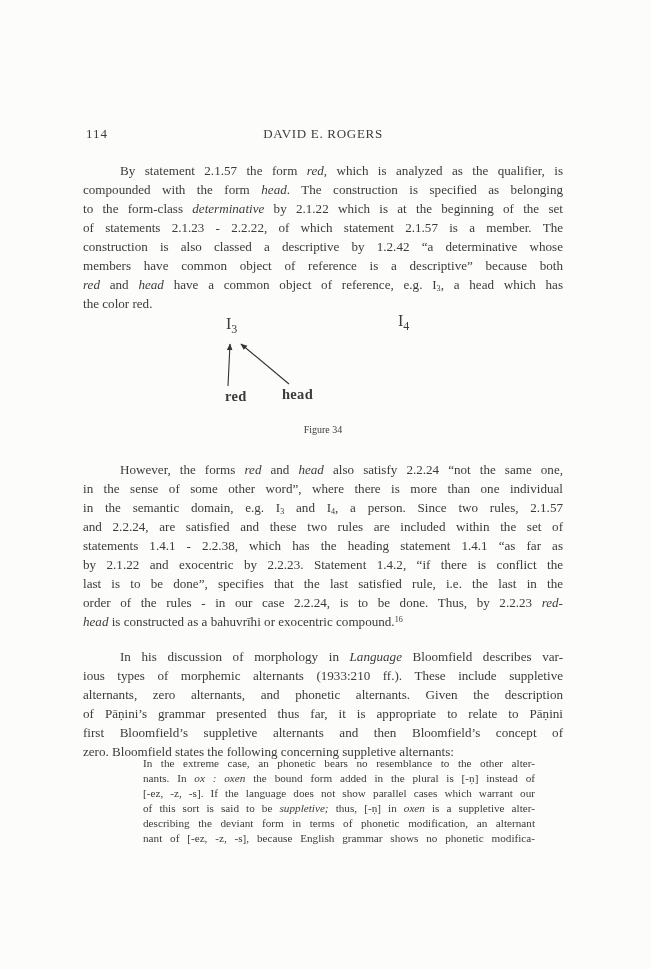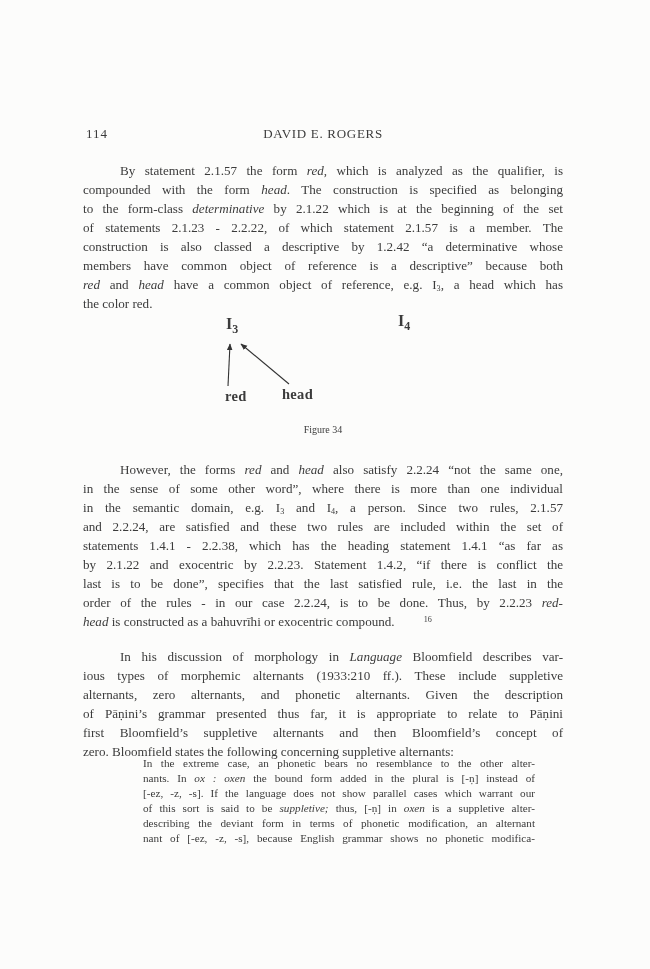--- a/index.html
+++ b/index.html
@@ -26,27 +26,27 @@
   .jline{text-align:justify;text-align-last:justify;height:19px;}
   .jline.first{padding-left:37px;}
   .jline.end{text-align-last:left;}
 
   
   .quote{position:absolute;left:143px;top:756px;width:392px;font-size:11.2px;line-height:15px;margin:0;}
   .qline{text-align:justify;text-align-last:justify;height:15px;}
 
   sub,sup{line-height:0;font-size:0.62em;position:relative;vertical-align:baseline;}
   sub{top:0.28em;}
-  sup{top:-0.45em;margin-left:29px;}
+  sup{top:-0.45em;}
   i{font-style:italic;}
 
   
   .fig{position:absolute;left:0;top:0;width:650px;height:0;margin:0;}
   .fig-arrows{position:absolute;left:180px;top:300px;width:200px;height:100px;}
-  .fnode{position:absolute;font-size:16px;line-height:1;font-weight:700;}
+  .fnode{position:absolute;font-size:16px;line-height:1;font-weight:400;}
   .fnode sub{font-size:12px;top:0.3em;}
   .n3{left:226px;top:316px;}
   .n4{left:398px;top:313px;}
   .flabel{position:absolute;font-size:14.5px;line-height:1;font-weight:600;letter-spacing:0.3px;}
   .lred{left:225px;top:389px;}
   .lhead{left:282px;top:387px;}
   .figcap{position:absolute;left:83px;top:425px;width:480px;text-align:center;font-size:10px;line-height:1;}
 </style>
 </head>
 <body>

